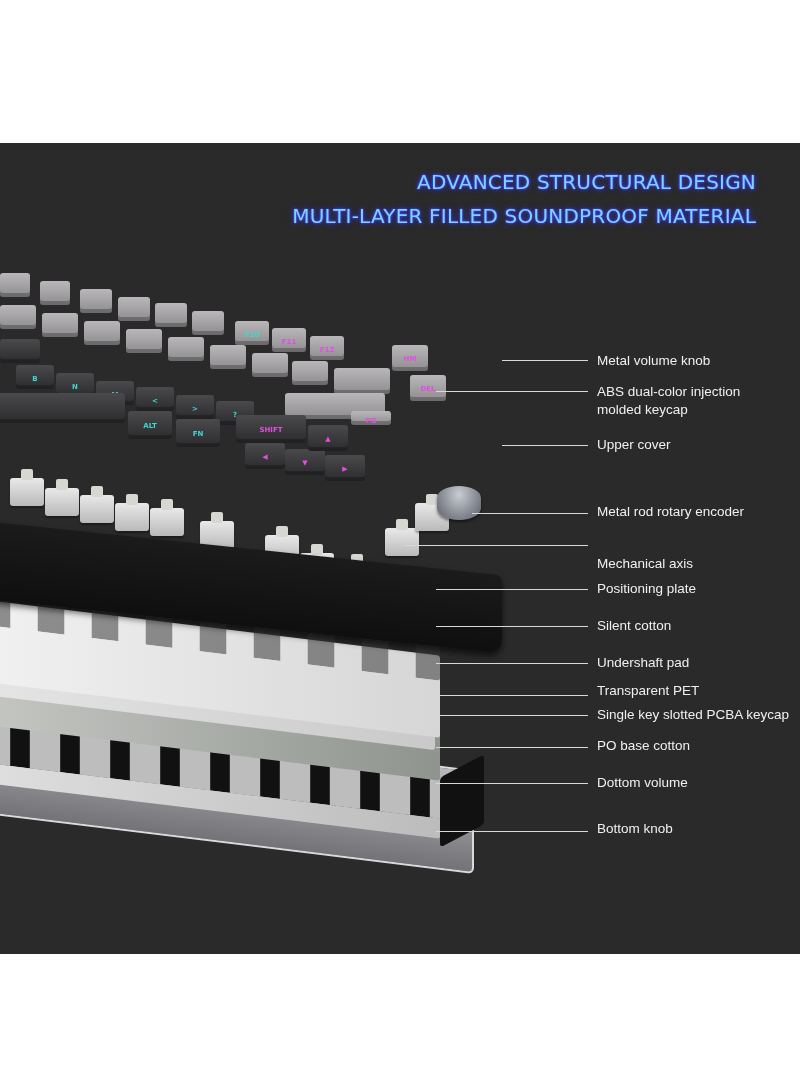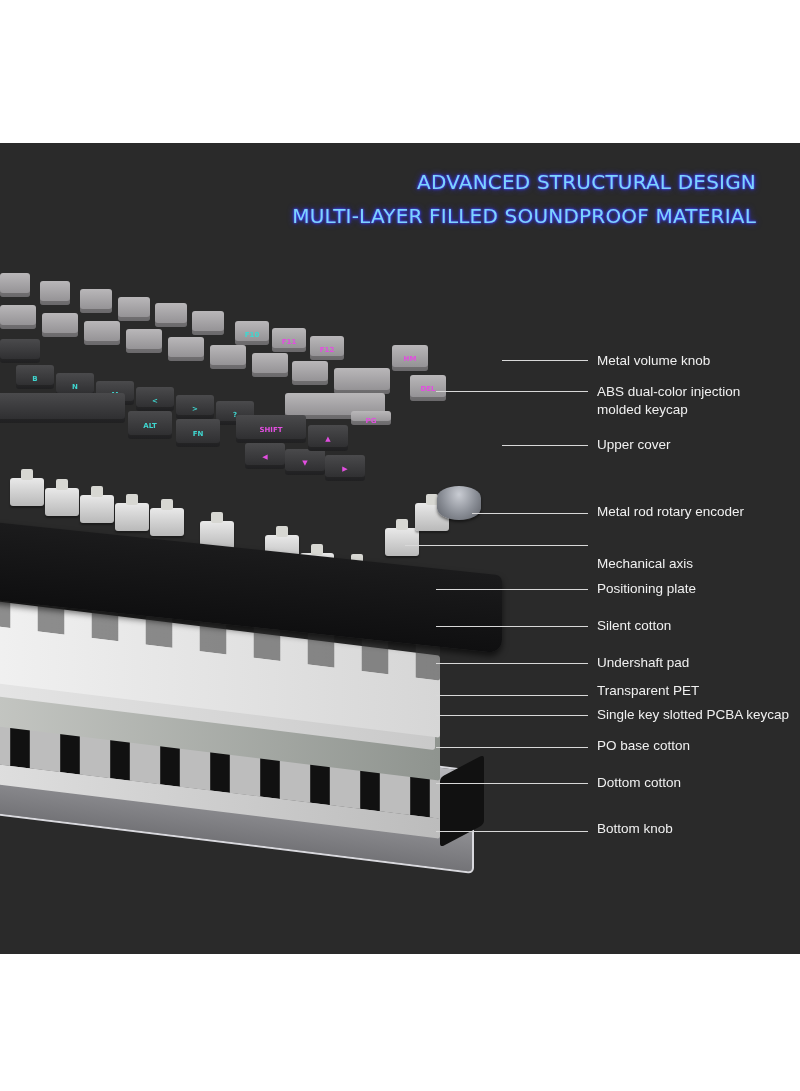--- a/index.html
+++ b/index.html
@@ -231,15 +231,15 @@
   <div class="label" style="top:258px;">molded keycap</div>
   <div class="label" style="top:293px;">Upper cover</div>
   <div class="label" style="top:360px;">Metal rod rotary encoder</div>
   <div class="label" style="top:392px;margin-top:20px;">Mechanical axis</div>
   <div class="label" style="top:437px;">Positioning plate</div>
   <div class="label" style="top:474px;">Silent cotton</div>
   <div class="label" style="top:511px;">Undershaft pad</div>
   <div class="label" style="top:539px;">Transparent PET</div>
   <div class="label" style="top:563px;">Single key slotted PCBA keycap</div>
   <div class="label" style="top:594px;">PO base cotton</div>
-  <div class="label" style="top:631px;">Dottom cotton</div>
+  <div class="label" style="top:631px;">Dottom volume</div>
   <div class="label" style="top:677px;">Bottom knob</div>
 </div>
 
 </body></html>

